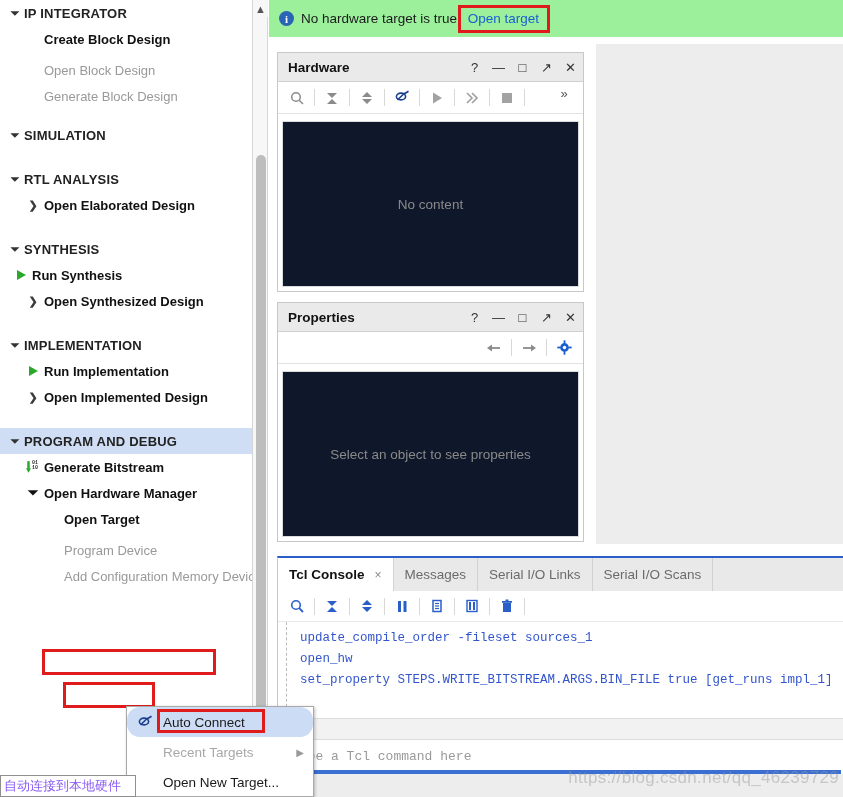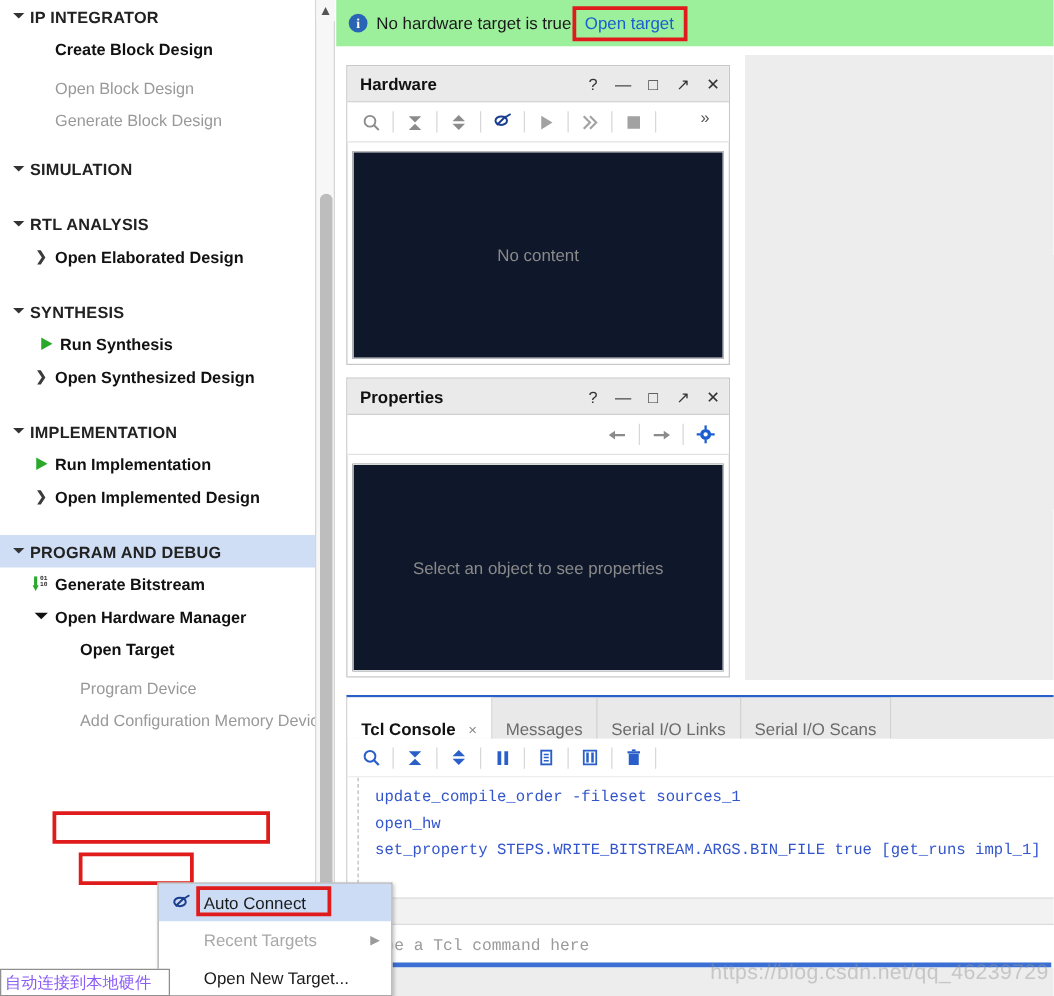--- a/index.html
+++ b/index.html
@@ -135,21 +135,21 @@
     background: #ededed;
   }
 
   
   #tcl-panel {
     position: absolute; left: 277px; top: 556px; width: 566px; height: 241px;
     background: #ffffff; border-top: 2px solid #2a5fc9; border-left: 1px solid #c8c8c8;
   }
   #tcl-tabs { height: 33px; background: #e9e9e9; display: flex; align-items: stretch; }
   .tab {
-    display: flex; align-items: flex-end; padding: 0 11px;
+    display: flex; align-items: center; padding: 0 11px;
     font-size: 13.5px; color: #6b6b6b; border-right: 1px solid #d2d2d2;
     white-space: nowrap;
   }
   .tab.active { background: #ffffff; color: #111; font-weight: bold; border-right: 1px solid #d2d2d2; }
   .tab .x { margin-left: 10px; color: #8a8a8a; font-size: 12px; font-weight: normal; }
   .tab-filler { flex: 1; background: #e9e9e9; }
   #tcl-toolbar {
     height: 31px; background: #fff; display: flex; align-items: center; padding-left: 6px;
     border-bottom: 1px solid #e9e9e9;
   }
@@ -195,21 +195,21 @@
     position: absolute; left: 126px; top: 706px; width: 188px; height: 91px;
     background: #ffffff; border: 1px solid #a9a9a9;
     box-shadow: 1px 1px 3px rgba(0,0,0,.25);
   }
   .ctx-item {
     display: flex; align-items: center; height: 30px; padding-left: 0; font-size: 13.5px;
   }
   .ctx-item .cico {
     width: 36px; display: inline-flex; align-items: center; justify-content: center; flex: none;
   }
-  .ctx-item.sel { background: #ccdcf5; }
+  .ctx-item.sel { background: #ccdcf5; border-radius: 13px; }
   .ctx-item.dim { color: #a8a8a8; }
   .ctx-item .sub { margin-left: auto; margin-right: 9px; color: #9a9a9a; font-size: 10px; }
 
   
   #tooltip {
     position: absolute; left: 0; top: 775px; width: 136px; height: 22px;
     background: #ffffff; border: 1px solid #8f8f8f;
     display: flex; align-items: center; padding-left: 3px;
     font-size: 13px; color: #8b5cf6;
   }
@@ -262,21 +262,21 @@
         </span>
       <span class="lbl">Open Elaborated Design</span>
     </div>
 
     <div class="gap"></div>
 
     <div class="nav-section">
       <span class="nav-chevron">⏷</span>
       <span>SYNTHESIS</span>
     </div>
-    <div class="nav-item bold" style="padding-left:26px">
+    <div class="nav-item bold" style="padding-left:10px">
       <span class="ico">
           <span class="play-green"></span>
         </span>
       <span class="lbl">Run Synthesis</span>
     </div>
     <div class="nav-item bold" style="padding-left:22px">
       <span class="ico">
           <span class="tri-right">❯</span>
         </span>
       <span class="lbl">Open Synthesized Design</span>

